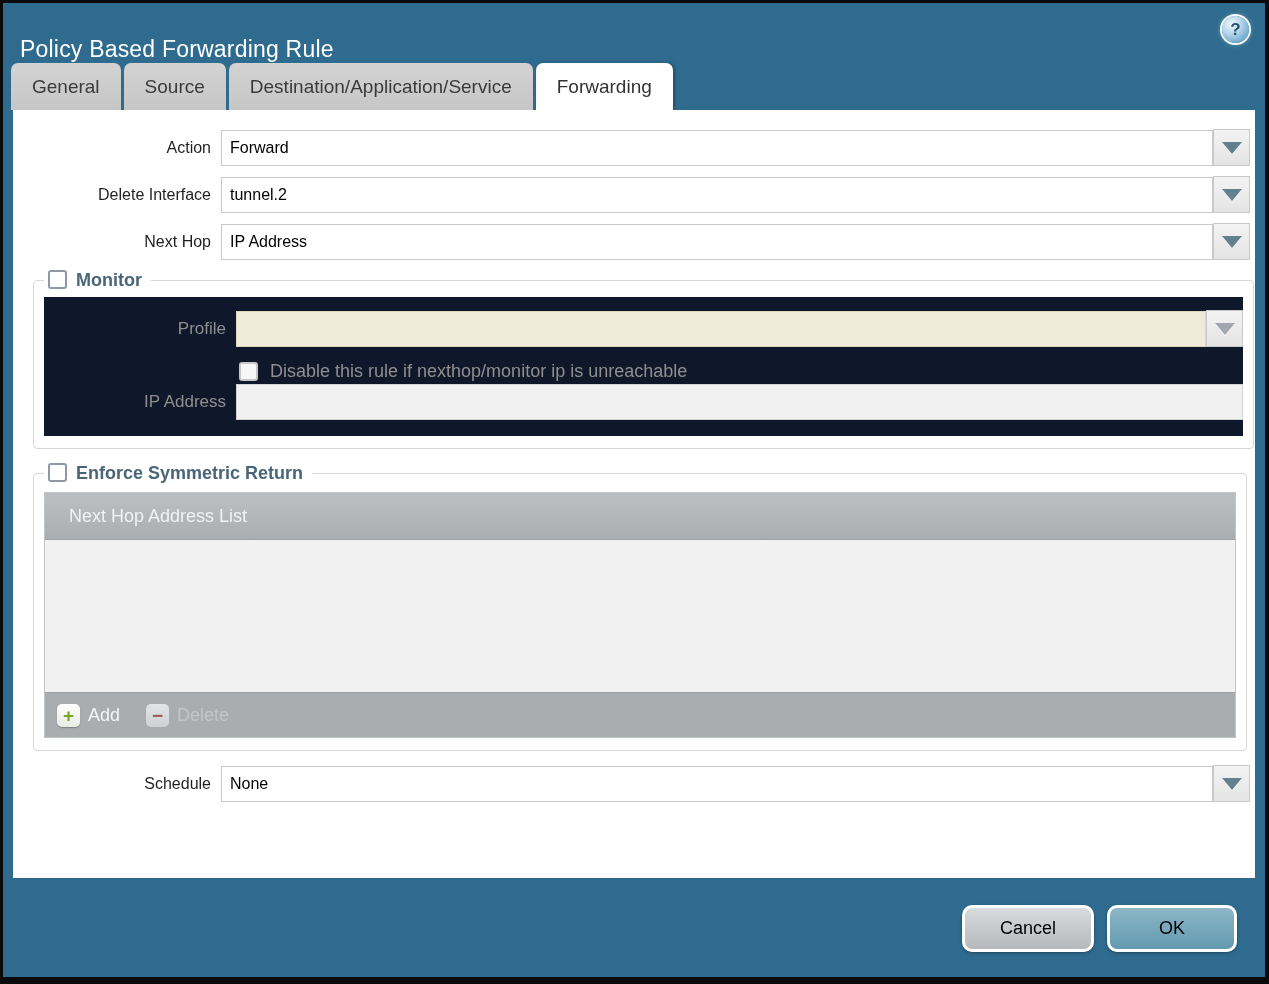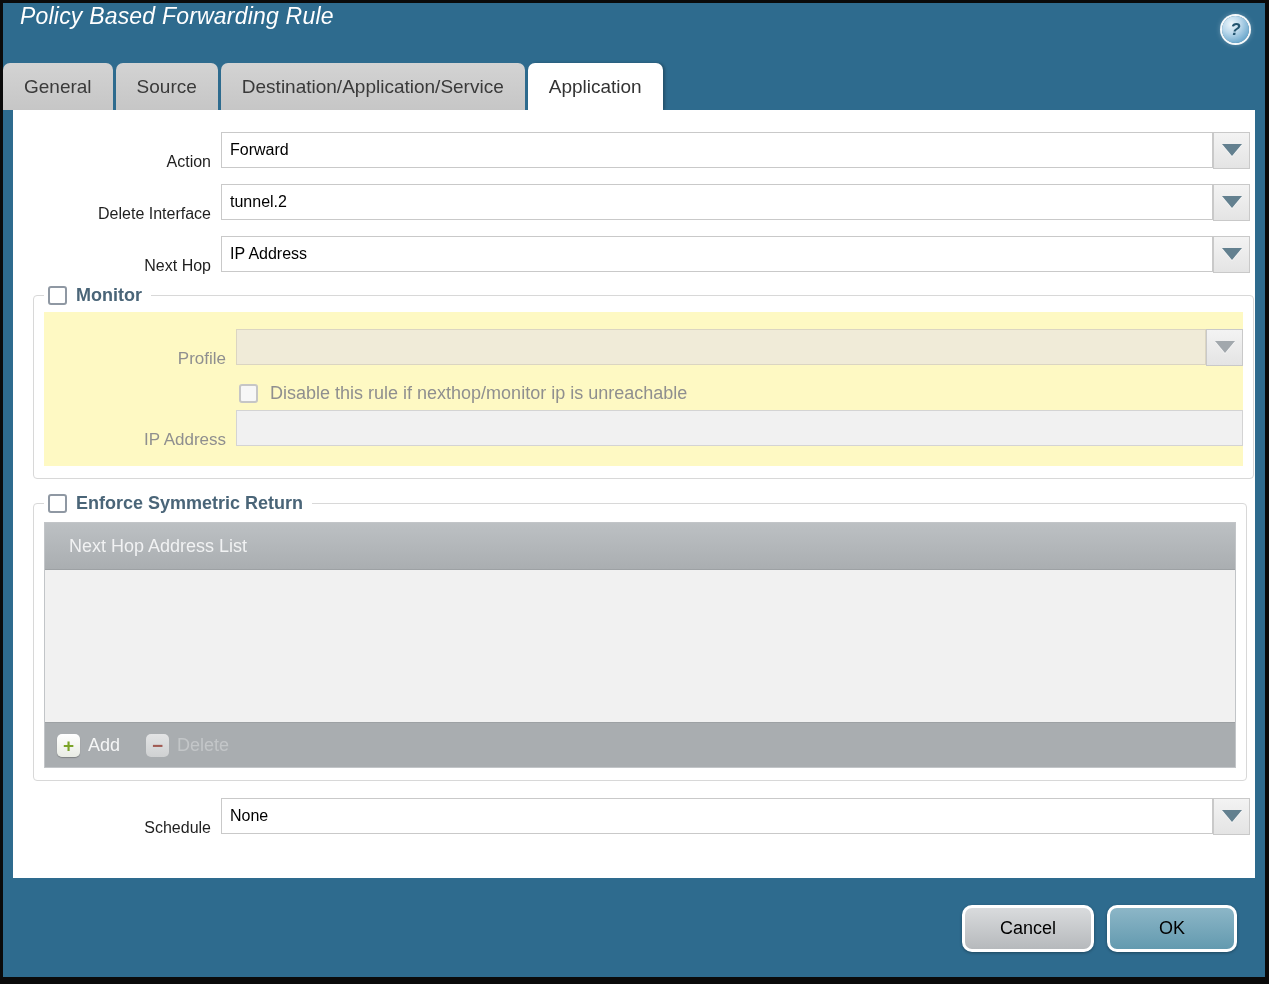--- a/index.html
+++ b/index.html
@@ -12,50 +12,50 @@
     width:1269px; height:984px;
     background:#2e6b8e;
     border:3px solid #0a0a0a;
     border-bottom-width:7px;
     border-right-width:4px;
     display:flex; flex-direction:column;
     position:relative;
   }
   
   .titlebar {
-    height:60px; display:flex; align-items:flex-start;
-    padding:0 14px 0 17px; position:relative;font-style:italic;
+    height:60px; display:flex; align-items:flex-end;
+    padding:0 14px 0 17px; position:relative;
   }
   .title { color:#fff; font-size:23px; font-weight:400; letter-spacing:.2px; }
   .help {
     position:absolute; right:16px; top:13px;
     width:27px; height:27px; border-radius:50%;
     background:radial-gradient(circle at 35% 30%, #eef7fc 0%, #bcd9ec 35%, #6ea9cd 75%, #4e8fb7 100%);
     box-shadow:0 0 0 2px rgba(255,255,255,.95), 0 0 6px rgba(255,255,255,.6);
     display:flex; align-items:center; justify-content:center;
     color:#23546f; font-weight:bold; font-size:17px; cursor:pointer;
   }
   
-  .tabs { display:flex; gap:3px; height:47px; }
+  .tabs { display:flex; gap:3px; padding-left:8px; height:47px; }
   .tab {
     background:linear-gradient(#d3d3d3,#c6c6c6);
     border-radius:7px 7px 0 0;
     padding:0 21px; display:flex; align-items:center;
     font-size:19px; color:#3a3a3a; cursor:pointer; white-space:nowrap;
   }
   .tab.active { background:#fff; color:#333; box-shadow:2px 0 3px rgba(0,0,0,.25); }
   
   .content {
     background:#fff; margin:0 10px; flex:0 0 auto;
     height:768px; padding-top:19px; overflow:hidden;
   }
   .row { display:flex; align-items:center; margin-bottom:10px; }
   .lbl {
     width:208px; text-align:right; padding-right:10px;
-    font-size:16px; color:#1f1f1f;margin-top:24px;
+    font-size:16px; color:#1f1f1f;
   }
   .txt {
     height:36px; border:1px solid #c9c9c9; background:#fff;
     font-family:"Liberation Sans", sans-serif;
     font-size:16px; color:#000; padding:6px 8px; outline:none;
   }
   .txt.main { width:992px; }
   .dd {
     width:37px; height:37px; border:1px solid #c9c9c9;
     background:linear-gradient(#f3f3f3,#e4e4e4);
@@ -68,31 +68,31 @@
     filter:drop-shadow(0 1px 0 rgba(255,255,255,.7));
   }
   .dd.disabled .arrow { border-top-color:#a2a8ad; }
   
   fieldset {
     border:1px solid #d8d8d8; border-radius:4px;
     margin:4px 8px 14px 20px; padding:0 0 12px 0;
   }
   legend {
     margin-left:10px; padding:0 9px 0 4px;
-    display:flex; align-items:center; gap:9px;
+    display:flex; gap:9px;
   }
   .legend-label { font-size:18px; font-weight:bold; color:#4a6578; }
   .cb {
     appearance:none; -webkit-appearance:none;
     width:19px; height:19px; border:2px solid #8f98a3; border-radius:3px;
     background:#fff; cursor:pointer; flex:0 0 auto;
   }
   .cb:disabled { border-color:#c6c6c6; background:#f7f7f7; cursor:default; }
   .panel {
-    background:#fef9c3; margin:6px 10px 0 10px; padding:13px 0 16px 0;
+    background:#0f172a; margin:6px 10px 0 10px; padding:13px 0 16px 0;
   }
   .panel .lbl { width:192px; color:#8f8f8f; font-size:17px; }
   .txt.profile {
     width:970px; background:#f0ebd8; border:1px solid #dbd5c2;
   }
   .txt.ipfield {
     width:1007px; background:#f1f1f1; border:1px solid #d4d4d4;
   }
   .cbrow { display:flex; align-items:center; gap:12px; margin:14px 0 2px 195px; }
   .cbrow .cbtext { font-size:18px; color:#8f8f8f; }
@@ -141,21 +141,21 @@
 
   <div class="titlebar">
     <div class="title">Policy Based Forwarding Rule</div>
     <div class="help">?</div>
   </div>
 
   <div class="tabs">
     <div class="tab">General</div>
     <div class="tab">Source</div>
     <div class="tab">Destination/Application/Service</div>
-    <div class="tab active">Application</div>
+    <div class="tab active">Forwarding</div>
   </div>
 
   <div class="content">
 
     <div class="row">
       <div class="lbl">Action</div>
       <input class="txt main" value="Forward" style="">
       <div class="dd">
           <span class="arrow"></span>
         </div>

